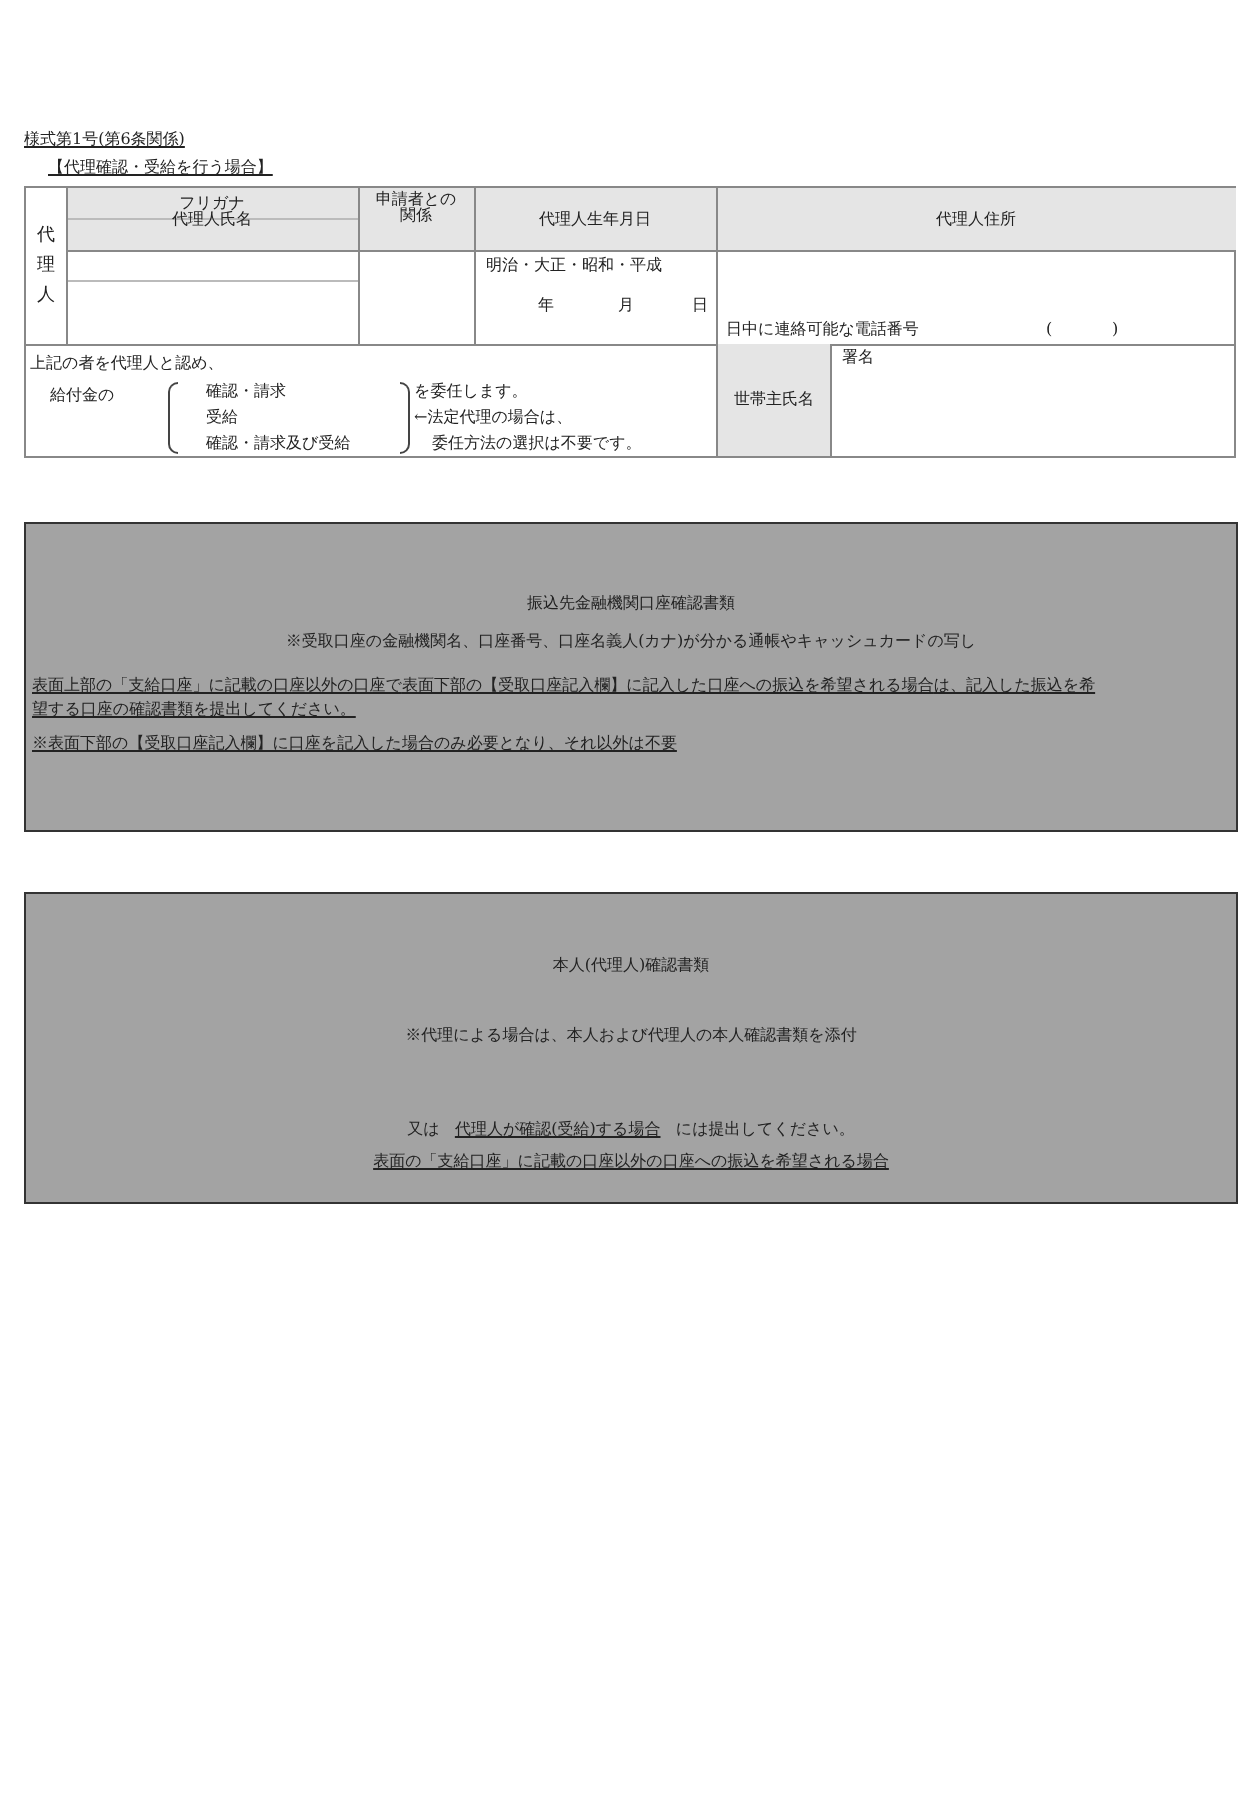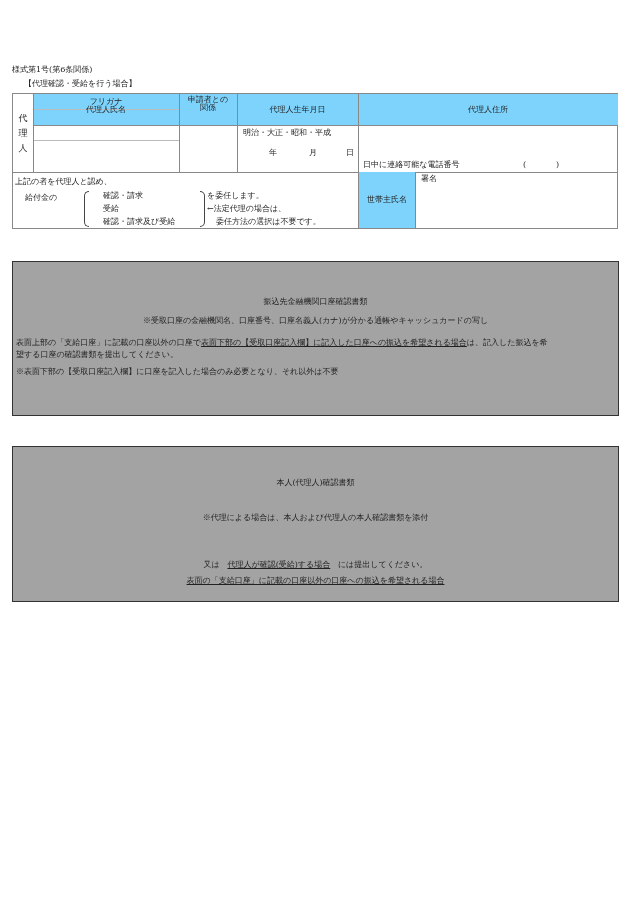--- a/index.html
+++ b/index.html
@@ -1,25 +1,25 @@
 <!DOCTYPE html>
 <html><head>
 <meta charset="utf-8">
 <style>
   html, body { margin:0; padding:0; background:#ffffff; }
   body { width:630px; height:902px; position:relative; overflow:hidden;
          font-family: "DejaVu Serif", "Liberation Serif", serif; color:#222; font-size:8px; }
-  .abs { position:absolute; }
+  .abs { position:absolute;text-decoration:underline; }
   .t { white-space:nowrap; line-height:1; }
   .form-no { left:12px; top:66px; font-size:8px; }
   .section-title { left:24px; top:80px; font-size:8px; }
 
   .tbl { position:absolute; left:12px; top:93px; width:606px; height:136px; border:1px solid #888; box-sizing:border-box; }
   .cell { position:absolute; box-sizing:border-box; }
-  .gray { background:#7dd3fc; }
+  .gray { background:#e5e5e5; }
   .vl { position:absolute; width:1px; background:#888; }
   .hl { position:absolute; height:1px; background:#888; }
   .hl-dash { position:absolute; height:0; border-top:1px solid #bbb; }
   .center { display:flex; align-items:center; justify-content:center; text-align:center; }
 
   .box { position:absolute; left:12px; width:607px; border:1.5px solid #333; box-sizing:border-box; background:#a3a3a3; }
   .c { position:absolute; left:0; right:0; text-align:center; white-space:nowrap; }
   .u { text-decoration:underline; }
 </style>
 </head>

